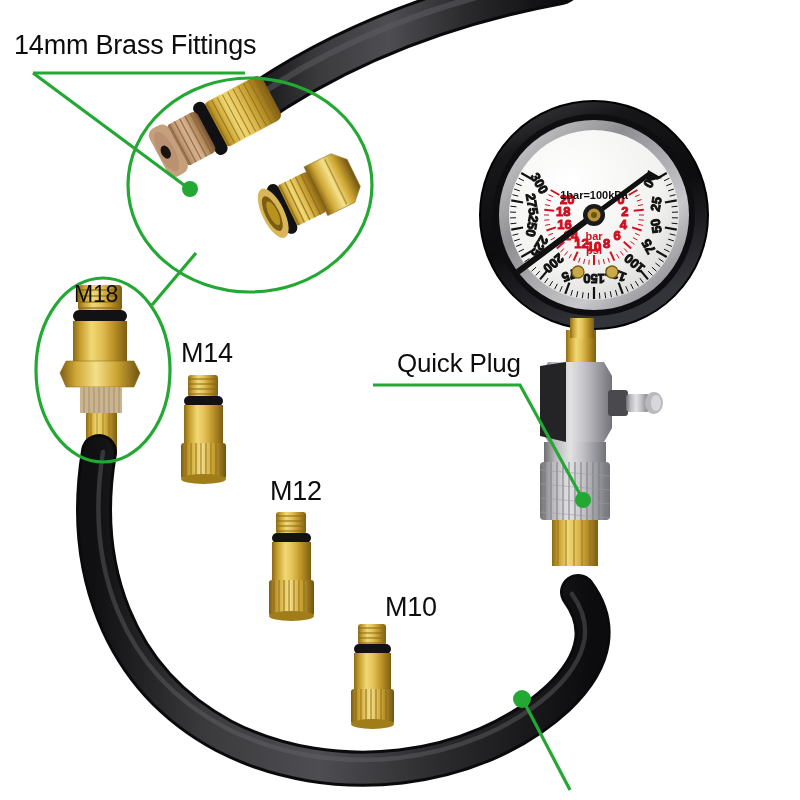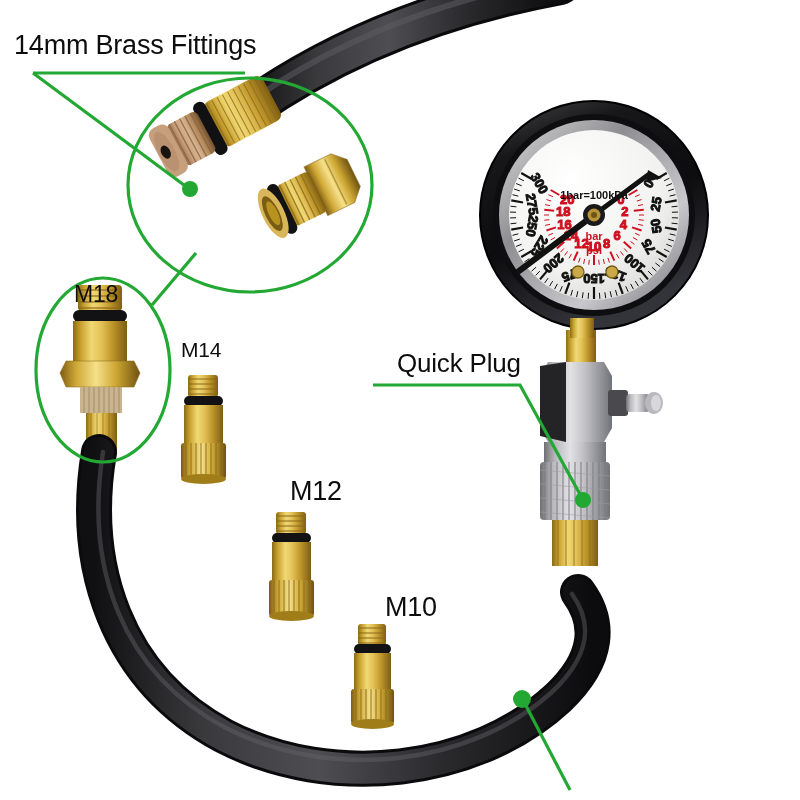--- a/index.html
+++ b/index.html
@@ -11,22 +11,22 @@
     position:absolute;
     font-family:"Liberation Sans",sans-serif;
     color:#0d0d0d;
     font-weight:400;
     white-space:pre;
     line-height:1.12;
     letter-spacing:-0.2px;
   }
   #t-brass{left:14px;top:30px;font-size:27px;text-align:center;}
   #t-m18{left:74px;top:243px;font-size:23px;margin-top:39px;}
-  #t-m14{left:181px;top:338px;font-size:21px;}
-  #t-m12{left:270px;top:476px;font-size:27px;margin-left:20px;}
+  #t-m14{left:181px;top:338px;font-size:27px;}
+  #t-m12{left:270px;top:476px;font-size:27px;}
   #t-m10{left:349px;top:592px;font-size:27px;margin-left:36px;}
   #t-quick{left:397px;top:349px;font-size:26px;}
   #t-hose{left:577px;top:714px;font-size:25px;}
 </style>
 </head>
 <body>
 
 <div id="stage">
 
   <svg class="layer" viewBox="0 0 800 800">

